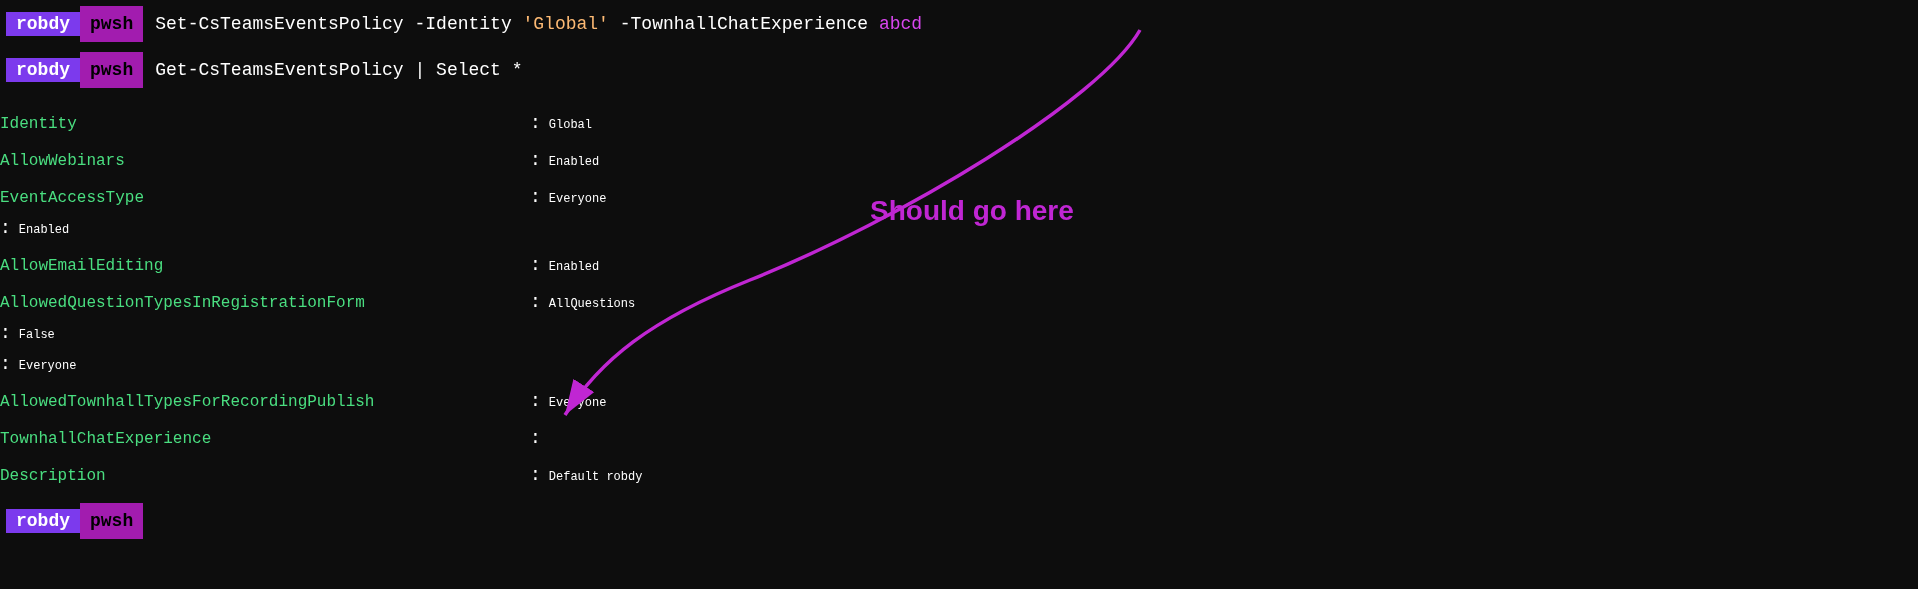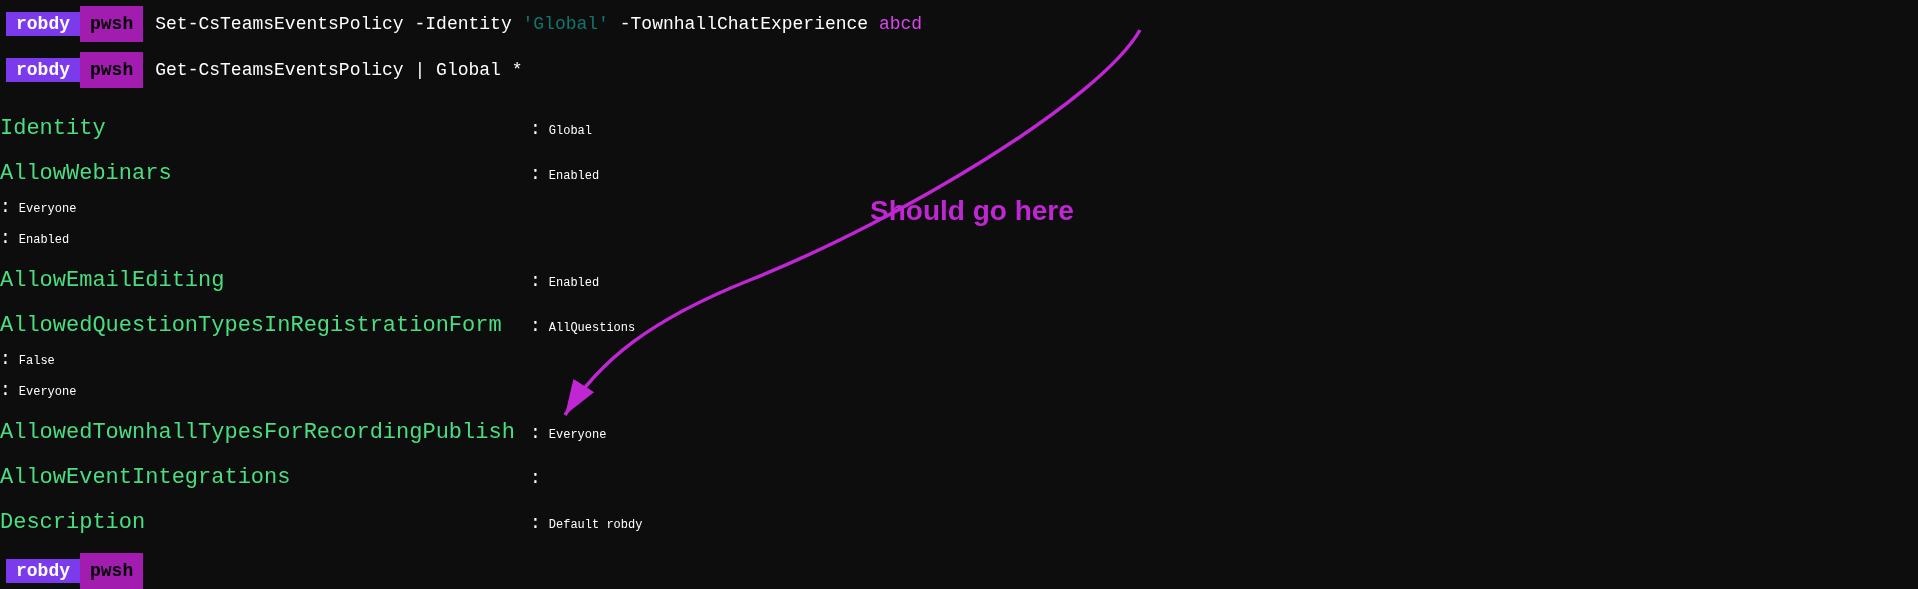--- a/index.html
+++ b/index.html
@@ -59,21 +59,21 @@
     .output-row {
       display: flex;
       align-items: baseline;
       padding: 2px 0;
       line-height: 1.5;
     }
 
     .output-key {
       color: #4ade80;
       min-width: 530px;
-      font-size: 22px;
+      font-size: 16px;
       margin-top: 8px;
     }
 
     .output-colon {
       color: #ffffff;
       margin-right: 8px;
       font-size: 18px;
     }
 
     .output-val {
@@ -103,45 +103,46 @@
   </style>
 </head>
 <body>
 
 <div class="terminal">
 
   <div class="prompt-block">
     <span class="prompt-user">robdy</span>
     <span class="prompt-shell">pwsh</span>
     <span class="prompt-cmd">
-      <span>Set-CsTeamsEventsPolicy -Identity <span style="color:#0f766e">'Global'</span> -TownhallChatExperience <span style="color:#d946ef">abcd</span></span>
+      <span>Set-CsTeamsEventsPolicy -Identity <span style="color:#fdba74">'Global'</span> -TownhallChatExperience <span style="color:#d946ef">abcd</span></span>
     </span>
   </div>
 
   <div class="prompt-block">
     <span class="prompt-user">robdy</span>
     <span class="prompt-shell">pwsh</span>
-    <span class="prompt-cmd">Get-CsTeamsEventsPolicy | Global *</span>
+    <span class="prompt-cmd">Get-CsTeamsEventsPolicy | Select *</span>
   </div>
 
   <div class="output-section">
 
     <div class="output-row">
       <span class="output-key">Identity</span>
       <span class="output-colon">:</span>
       <span class="output-val">Global</span>
     </div>
 
     <div class="output-row">
       <span class="output-key">AllowWebinars</span>
       <span class="output-colon">:</span>
       <span class="output-val">Enabled</span>
     </div>
 
     <div class="output-row">
+      <span class="output-key">EventAccessType</span>
       <span class="output-colon">:</span>
       <span class="output-val">Everyone</span>
     </div>
 
     <div class="output-row">
       <span class="output-colon">:</span>
       <span class="output-val">Enabled</span>
     </div>
 
     <div class="output-row">
@@ -166,21 +167,21 @@
       <span class="output-val">Everyone</span>
     </div>
 
     <div class="output-row">
       <span class="output-key">AllowedTownhallTypesForRecordingPublish</span>
       <span class="output-colon">:</span>
       <span class="output-val">Everyone</span>
     </div>
 
     <div class="output-row">
-      <span class="output-key">AllowEventIntegrations</span>
+      <span class="output-key">TownhallChatExperience</span>
       <span class="output-colon">:</span>
       <span class="output-val"></span>
     </div>
 
     <div class="output-row">
       <span class="output-key">Description</span>
       <span class="output-colon">:</span>
       <span class="output-val">Default robdy</span>
     </div>
 

